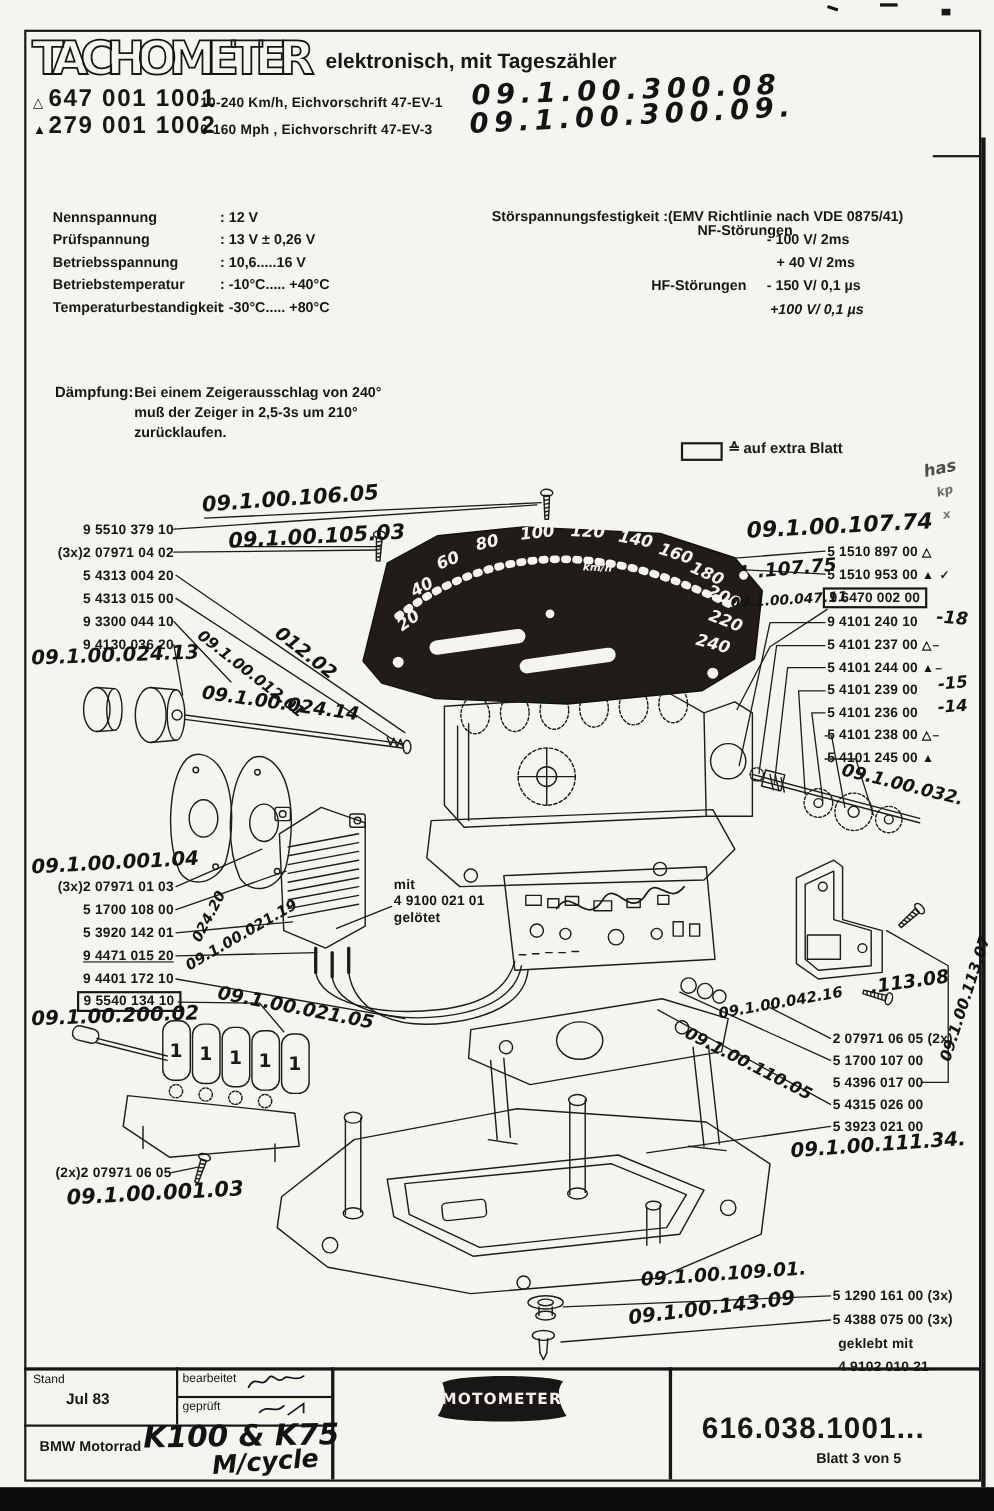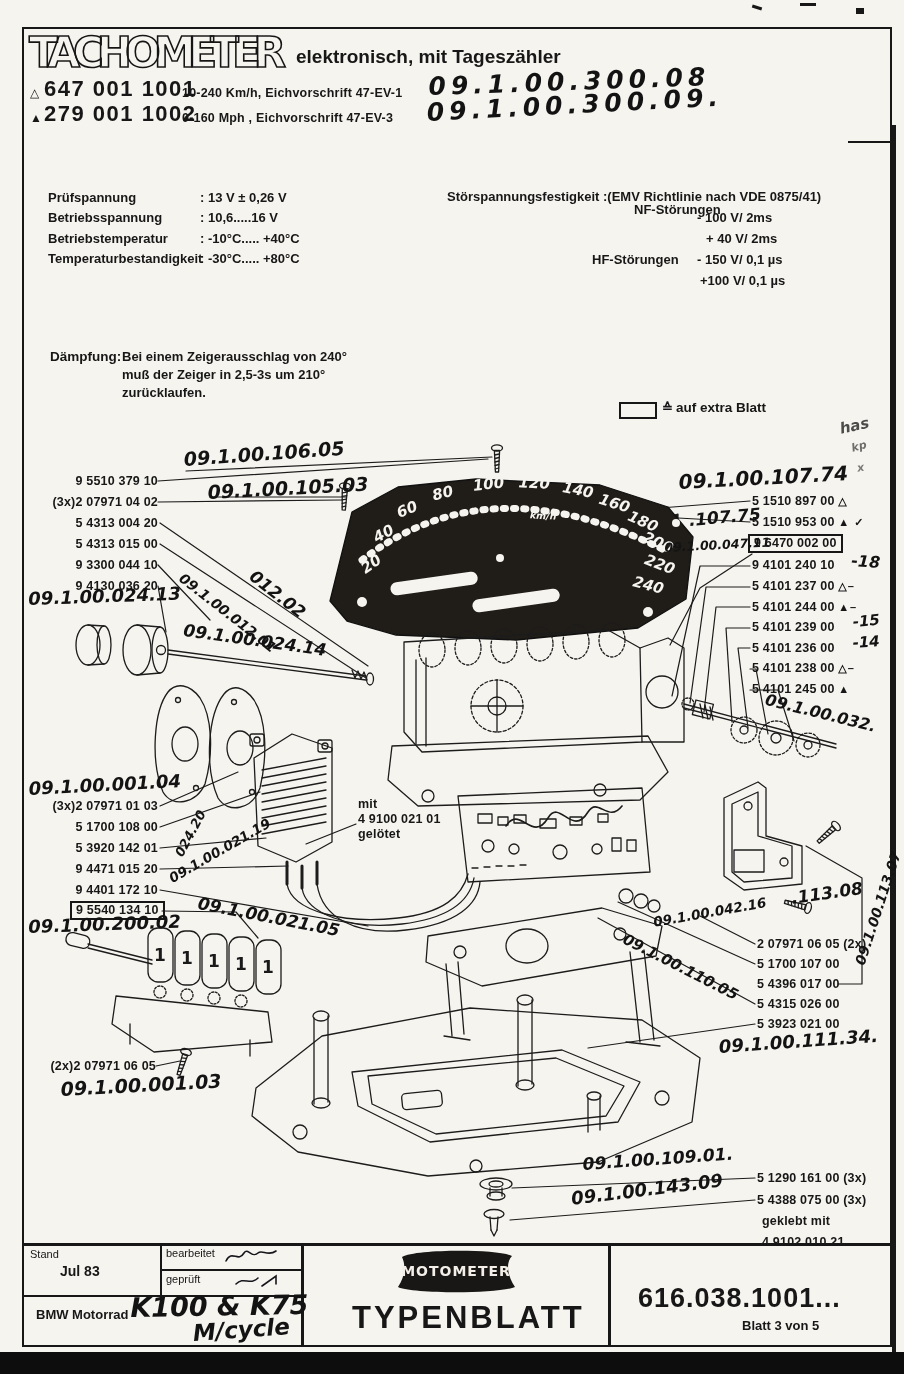--- a/index.html
+++ b/index.html
@@ -287,20 +287,24 @@
   <span class="abs pn" style="left:182px;top:86px;">10-240 Km/h, Eichvorschrift 47-EV-1</span>
   <span class="abs hw" style="left:428px;top:72px;font-size:25px;letter-spacing:5px;transform:rotate(-2deg);">09.1.00.300.08</span>
 
   <span class="abs" style="left:30px;top:111px;font-size:12px;">▲</span>
   <span class="abs pn" style="left:44px;top:101px;font-size:22px;letter-spacing:1.5px;">279 001 1002</span>
   <span class="abs pn" style="left:182px;top:111px;">0-160 Mph , Eichvorschrift 47-EV-3</span>
   <span class="abs hw" style="left:426px;top:98px;font-size:25px;letter-spacing:5px;transform:rotate(-3deg);">09.1.00.300.09.</span>
 
   <div class="abs" style="left:48px;top:190px;">
     <div style="display:flex;height:20.4px;">
+        <span class="spec" style="width:152px;">Nennspannung</span>
+        <span class="spec">: 12 V</span>
+      </div>
+    <div style="display:flex;height:20.4px;">
         <span class="spec" style="width:152px;">Prüfspannung</span>
         <span class="spec">: 13 V ± 0,26 V</span>
       </div>
     <div style="display:flex;height:20.4px;">
         <span class="spec" style="width:152px;">Betriebsspannung</span>
         <span class="spec">: 10,6.....16 V</span>
       </div>
     <div style="display:flex;height:20.4px;">
         <span class="spec" style="width:152px;">Betriebstemperatur</span>
         <span class="spec">: -10°C..... +40°C</span>
@@ -310,21 +314,21 @@
         <span class="spec">: -30°C..... +80°C</span>
       </div>
   </div>
 
   <span class="abs spec" style="left:447px;top:189px;">Störspannungsfestigkeit :(EMV Richtlinie nach VDE 0875/41)</span>
   <span class="abs spec" style="left:598px;top:202px;padding-left:36px;">NF-Störungen</span>
   <span class="abs spec" style="left:697px;top:210px;">- 100 V/ 2ms</span>
   <span class="abs spec" style="left:706px;top:231px;">+ 40 V/ 2ms</span>
   <span class="abs spec" style="left:592px;top:252px;">HF-Störungen</span>
   <span class="abs spec" style="left:697px;top:252px;">- 150 V/ 0,1 µs</span>
-  <span class="abs spec" style="left:700px;top:273px;">+100 V/ 0,1 µs</span>
+  <span class="abs spec" style="left:700px;top:273px;font-style:italic;">+100 V/ 0,1 µs</span>
 
   <span class="abs spec" style="left:50px;top:349px;font-size:13.5px;">Dämpfung:</span>
   <span class="abs spec" style="left:122px;top:349px;">Bei einem Zeigerausschlag von 240°</span>
   <span class="abs spec" style="left:122px;top:367px;">muß der Zeiger in 2,5-3s um 210°</span>
   <span class="abs spec" style="left:122px;top:385px;">zurücklaufen.</span>
 
   <div class="abs" style="left:619px;top:402px;width:34px;height:13px;border:2px solid #171717;"></div>
   <span class="abs spec" style="left:662px;top:400px;">≙</span>
   <span class="abs spec" style="left:676px;top:400px;font-size:13.5px;">auf extra Blatt</span>
 
@@ -360,21 +364,21 @@
   <span class="abs pn" style="left:752px;top:641px;">5 4101 236 00</span>
   <span class="abs hw" style="left:852px;top:634px;font-size:15px;transform:rotate(-4deg);">-14</span>
   <span class="abs pn" style="left:752px;top:661px;"><span>5 4101 238 00</span> <span class="mark">△–</span></span>
   <span class="abs pn" style="left:752px;top:682px;"><span>5 4101 245 00</span> <span class="mark">▲</span></span>
   <span class="abs hw" style="left:768px;top:690px;font-size:16px;transform:rotate(14deg);">09.1.00.032.</span>
 
   <span class="abs hw" style="left:28px;top:778px;font-size:18px;transform:rotate(-3deg);">09.1.00.001.04</span>
   <span class="abs pn pncol" style="left:34px;top:799px;">(3x)2 07971 01 03</span>
   <span class="abs pn pncol" style="left:34px;top:820px;">5 1700 108 00</span>
   <span class="abs pn pncol" style="left:34px;top:841px;">5 3920 142 01</span>
-  <span class="abs pn pncol" style="left:34px;top:862px;">9 4471 015 20</span>
+  <span class="abs pn pncol" style="left:34px;top:862px;text-decoration:underline;">9 4471 015 20</span>
   <span class="abs pn pncol" style="left:34px;top:883px;">9 4401 172 10</span>
   <span class="abs pn boxed" style="left:70px;top:901px;">9 5540 134 10</span>
   <span class="abs hw" style="left:28px;top:916px;font-size:18px;transform:rotate(-2deg);">09.1.00.200.02</span>
   <span class="abs hw" style="left:172px;top:852px;font-size:13px;transform:rotate(-62deg);">024.20</span>
   <span class="abs hw" style="left:166px;top:872px;font-size:13.5px;transform:rotate(-30deg);">09.1.00.021.19</span>
   <span class="abs hw" style="left:200px;top:893px;font-size:17px;transform:rotate(11deg);">09.1.00.021.05</span>
   <span class="abs pn" style="left:358px;top:797px;">mit</span>
   <span class="abs pn" style="left:358px;top:812px;">4 9100 021 01</span>
   <span class="abs pn" style="left:358px;top:827px;">gelötet</span>
 
@@ -418,18 +422,17 @@
   </svg>
 
   <span class="abs spec" style="left:36px;top:1307px;">BMW Motorrad</span>
   <span class="abs hw" style="left:130px;top:1292px;font-size:27px;transform:rotate(-1deg);">K100 &amp; K75</span>
   <span class="abs hw" style="left:192px;top:1320px;font-size:23px;transform:rotate(-4deg);">M/cycle</span>
 
   <svg class="abs" style="left:392px;top:1247px;" width="128" height="48">
     <path d="M10,10 C24,2 106,2 120,9 C113,16 116,30 123,40 C108,47 20,47 6,40 C13,30 14,18 10,10 Z" fill="#191715"></path>
     <text x="64" y="29" text-anchor="middle" font-size="14" font-weight="700" letter-spacing="1" fill="#f3efe8">MOTOMETER</text>
   </svg>
-  <span class="abs" style="left:352px;top:1300px;font:700 31px 'Liberation Sans',sans-serif;letter-spacing:3px;">TYPENBLATT</span>
 
   <span class="abs" style="left:638px;top:1283px;font:700 27px 'Liberation Sans',sans-serif;letter-spacing:1px;">616.038.1001...</span>
   <span class="abs spec" style="left:742px;top:1318px;">Blatt 3 von 5</span>
 
 </div>
 
 </body></html>

